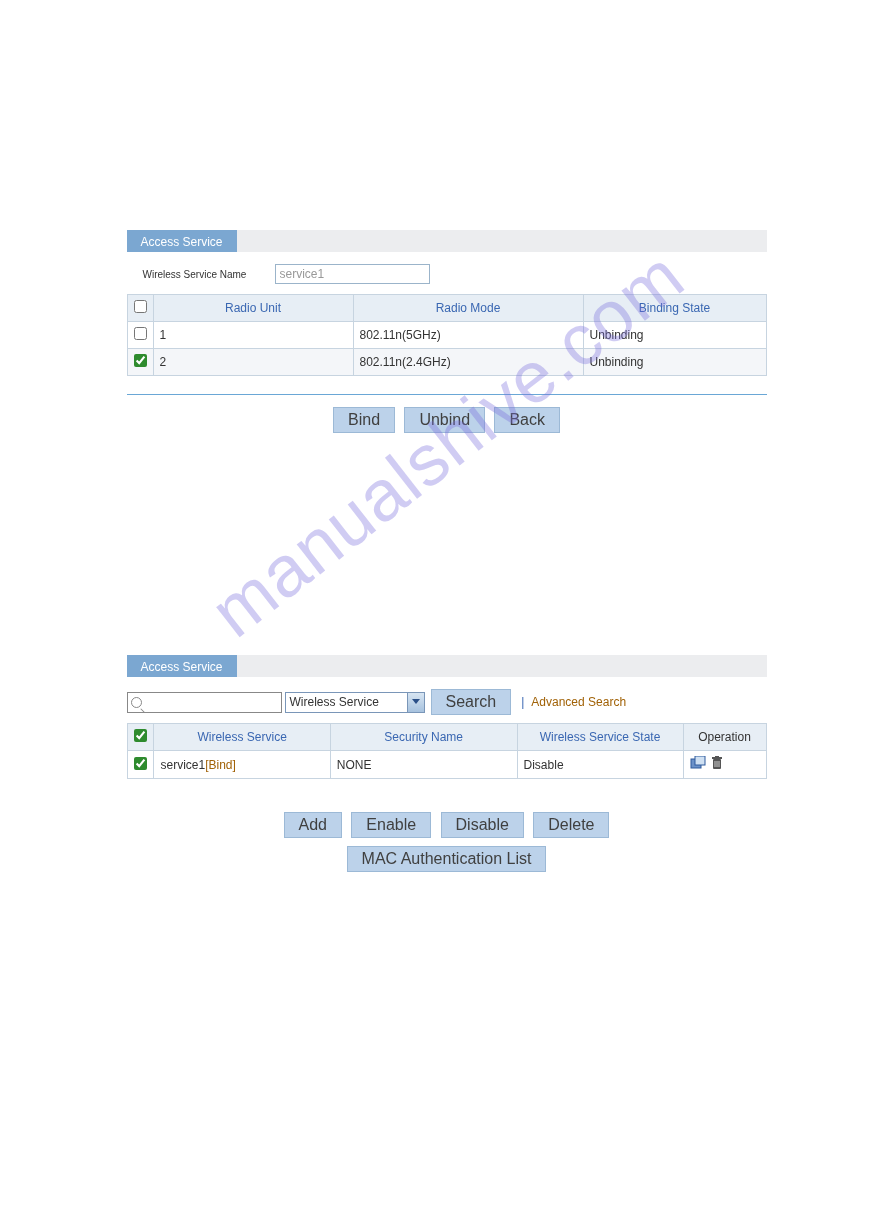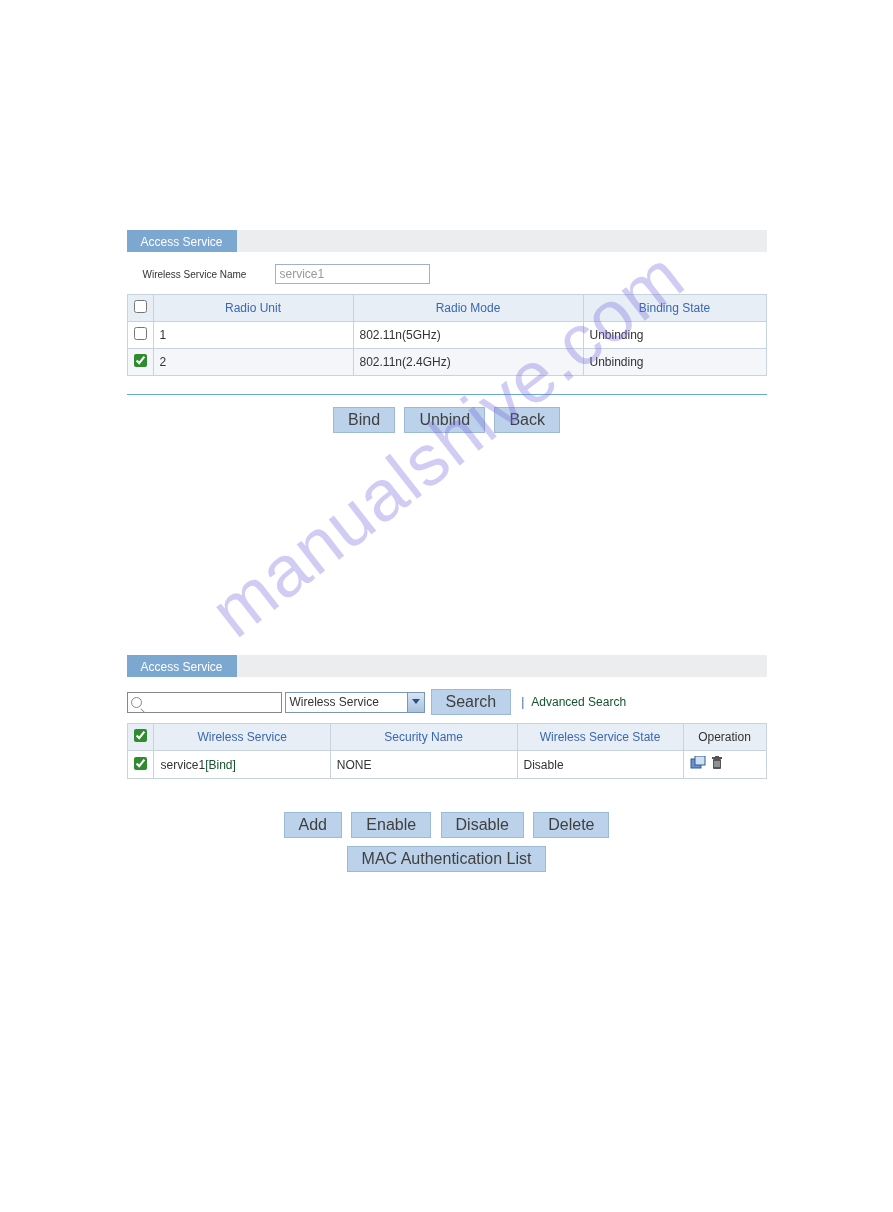--- a/index.html
+++ b/index.html
@@ -152,21 +152,21 @@
   .select-arrow {
     width: 17px; height: 19px;
     background: linear-gradient(#d7e5f2, #a7c2de);
     border-left: 1px solid #7a96b8;
     display: flex;
     align-items: center;
     justify-content: center;
   }
   .select-arrow svg { display:block; }
   .pipe { color: #3a67b2; padding: 0 4px; }
-  .link-blue { color: #14532d; cursor: pointer; }
+  .link-blue { color: #a16207; cursor: pointer; }
   .op-cell { text-align: left; }
   .op-icon {
     display: inline-block;
     vertical-align: middle;
     margin-right: 2px;
   }
   .watermark {
     position: absolute;
     left: 50%; top: 50%;
     transform: translate(-50%, -42%) rotate(-38deg);

